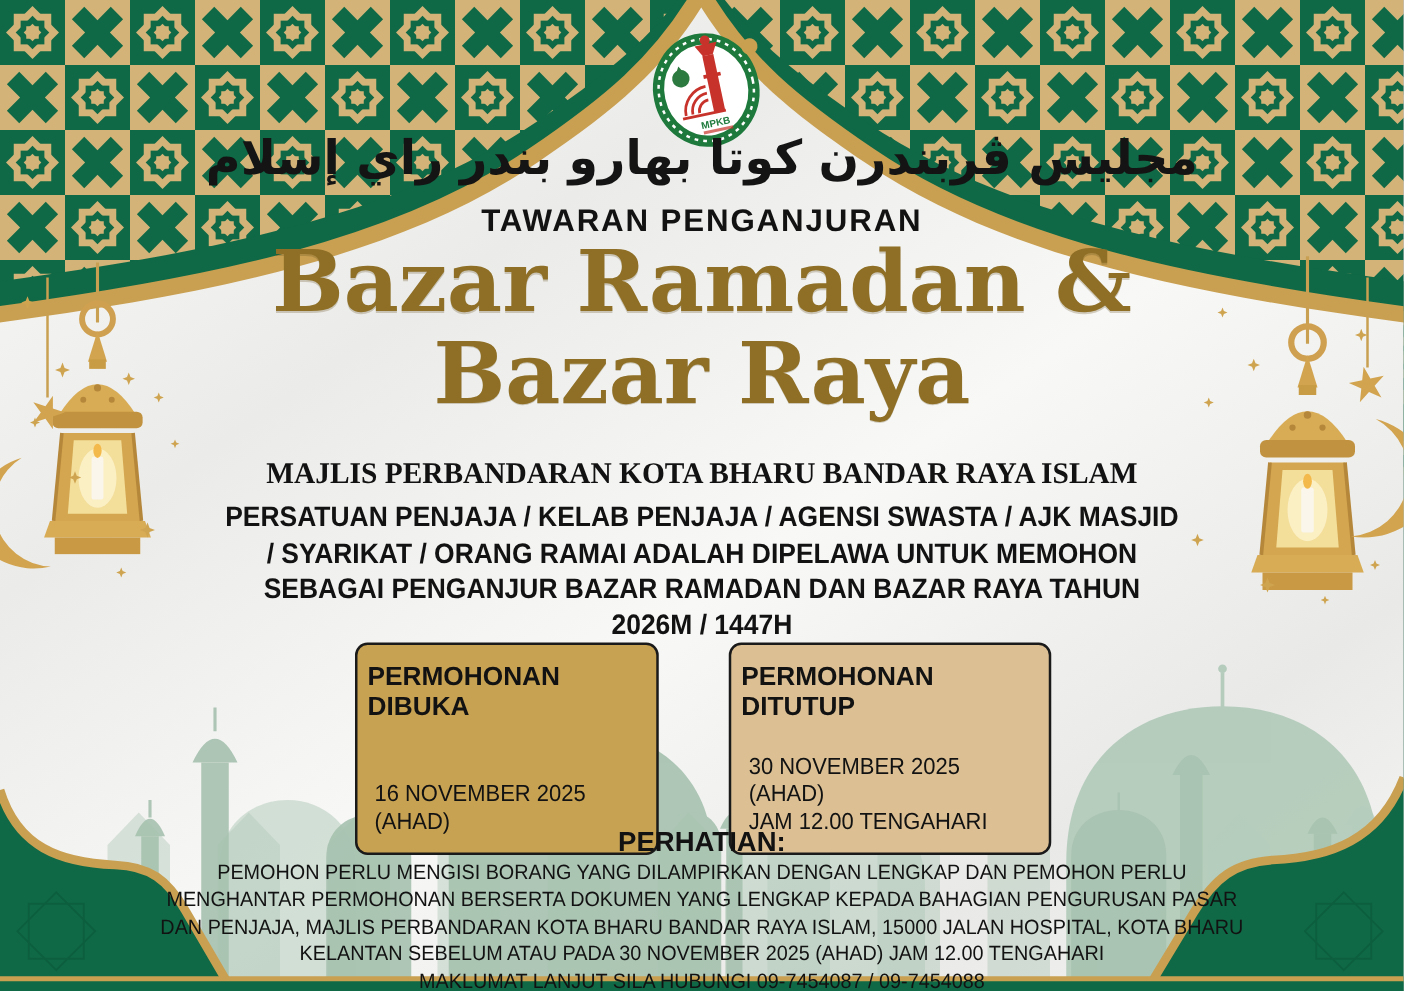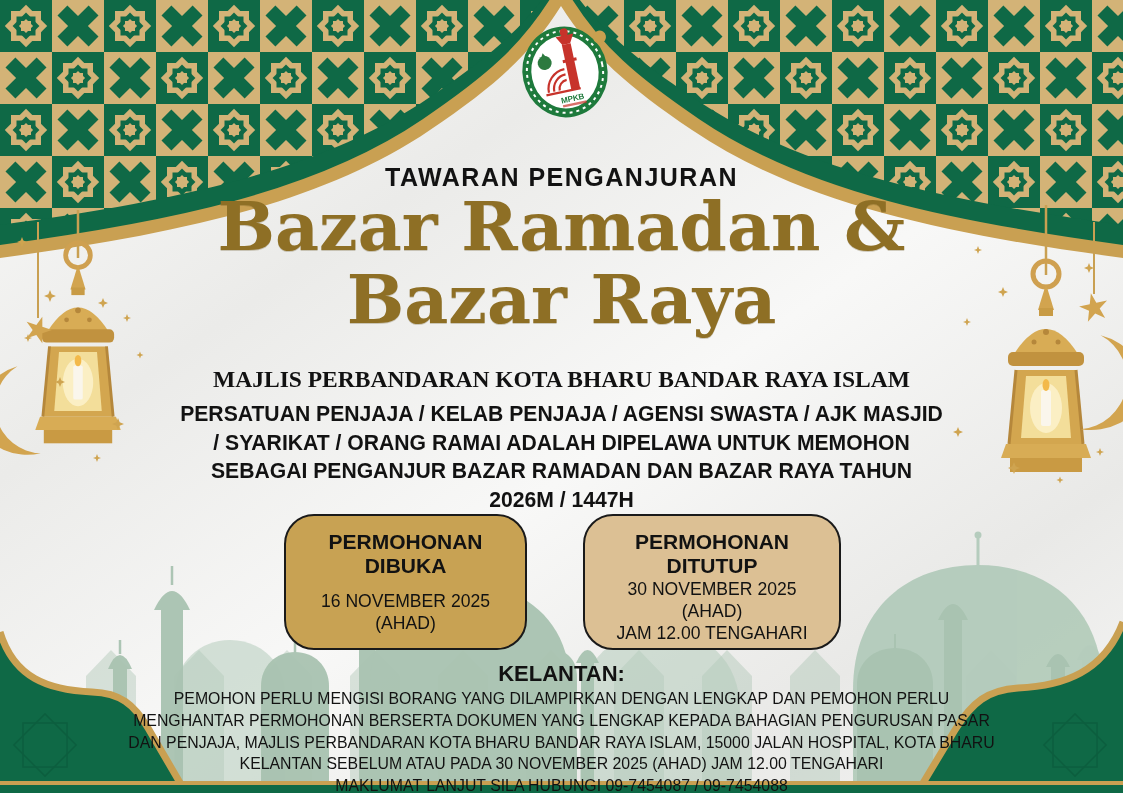--- a/index.html
+++ b/index.html
@@ -13,24 +13,24 @@
   .jawi{top:104px;font-size:38px;font-weight:700;font-family:"DejaVu Sans",sans-serif;color:#141414;}
   .kicker{top:163px;font-size:25px;font-weight:700;letter-spacing:1.5px;}
   .main-title{
     top:190px;font-family:"DejaVu Serif",serif;font-weight:700;
     font-size:68px;line-height:73px;color:#8E6F25;white-space:pre-line;
     text-shadow:0 1px 0 rgba(90,70,20,.25);
   }
   .organizer{top:366px;font-family:"Liberation Serif",serif;font-weight:700;font-size:24px;transform:scaleX(.98);}
   .invitation{top:400px;font-size:22.5px;font-weight:700;line-height:28.5px;white-space:pre-line;transform:scaleX(.94);}
   .box{
-    position:absolute;top:514px;height:136px;box-sizing:border-box;
-    border:2.5px solid #1a1a1a;border-radius:30px;
+    position:absolute;top:514px;height:170px;box-sizing:border-box;
+    border:2.5px solid #1a1a1a;border-radius:10px;
     display:flex;flex-direction:column;justify-content:space-between;
-    padding:14px 8px 14px;text-align:center;
+    padding:14px 8px 14px;
   }
   .box-open{left:284px;width:243px;background:#C8A253;}
   .box-close{left:583px;width:258px;background:#DCC094;}
   .box-title{font-size:21px;font-weight:700;line-height:24px;white-space:pre-line;}
   .box-date{font-size:18.5px;line-height:22px;white-space:pre-line;transform:scaleX(.95);}
   .notice-heading{top:661px;font-size:22px;font-weight:700;}
   .notice-body{top:688px;font-size:16.5px;line-height:21.8px;white-space:pre-line;transform:scaleX(.96);}
 </style>
 </head>
 <body>
@@ -285,20 +285,21 @@
         <line x1="-23" y1="19" x2="12" y2="19"></line>
       </g>
       <circle cx="-18" cy="-13" r="7" fill="#2C7A3F"></circle>
       <polygon points="-18,-23 -14,-16 -22,-16" fill="#2C7A3F"></polygon>
       <circle cx="41" cy="-27" r="6.5" fill="#C9A04F"></circle>
       <text x="2" y="30" font-size="8" font-weight="bold" fill="#1E7A3C" text-anchor="middle" font-family="Liberation Sans, sans-serif">MPKB</text>
       <rect x="-9" y="32" width="24" height="2.5" fill="#C7332B" opacity="0.7"></rect>
     </g>
   </svg>
 
+  <div class="txt jawi">مجليس ڤربندرن كوتا بهارو بندر راي إسلام</div>
   <div class="txt main-title">Bazar Ramadan &amp;
 Bazar Raya</div>
   <div class="txt kicker">TAWARAN PENGANJURAN</div>
   <div class="txt organizer">MAJLIS PERBANDARAN KOTA BHARU BANDAR RAYA ISLAM</div>
   <div class="txt invitation">PERSATUAN PENJAJA / KELAB PENJAJA / AGENSI SWASTA / AJK MASJID
 / SYARIKAT / ORANG RAMAI ADALAH DIPELAWA UNTUK MEMOHON
 SEBAGAI PENGANJUR BAZAR RAMADAN DAN BAZAR RAYA TAHUN
 2026M / 1447H</div>
 
   <div class="box box-open">
@@ -306,19 +307,19 @@
 DIBUKA</div>
     <div class="box-date">16 NOVEMBER 2025 (AHAD)</div>
   </div>
   <div class="box box-close">
     <div class="box-title">PERMOHONAN
 DITUTUP</div>
     <div class="box-date">30 NOVEMBER 2025 (AHAD)
 JAM 12.00 TENGAHARI</div>
   </div>
 
-  <div class="txt notice-heading">KELANTAN:</div>
+  <div class="txt notice-heading">PERHATIAN:</div>
   <div class="txt notice-body">PEMOHON PERLU MENGISI BORANG YANG DILAMPIRKAN DENGAN LENGKAP DAN PEMOHON PERLU
 MENGHANTAR PERMOHONAN BERSERTA DOKUMEN YANG LENGKAP KEPADA BAHAGIAN PENGURUSAN PASAR
 DAN PENJAJA, MAJLIS PERBANDARAN KOTA BHARU BANDAR RAYA ISLAM, 15000 JALAN HOSPITAL, KOTA BHARU
 KELANTAN SEBELUM ATAU PADA 30 NOVEMBER 2025 (AHAD) JAM 12.00 TENGAHARI
 MAKLUMAT LANJUT SILA HUBUNGI 09-7454087 / 09-7454088</div>
 </div>
 
 </body></html>

